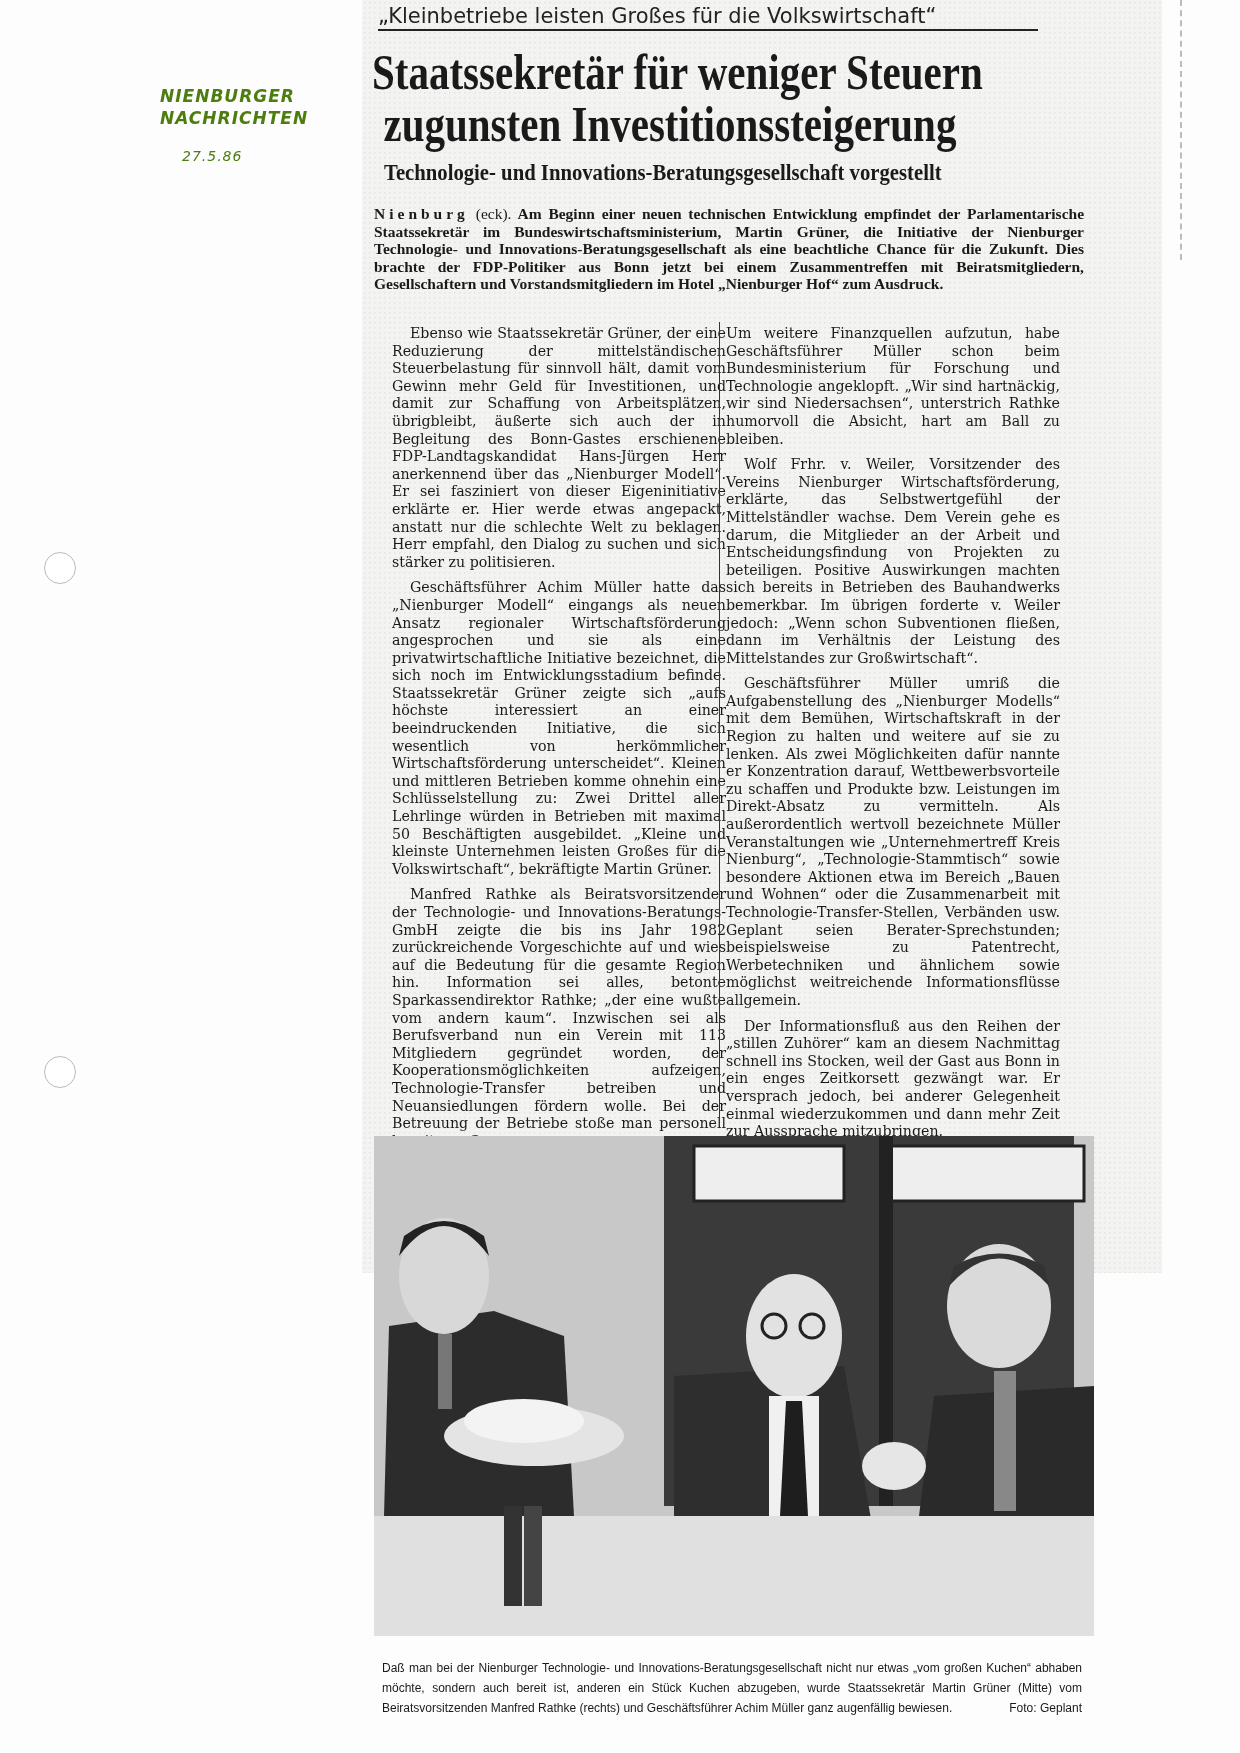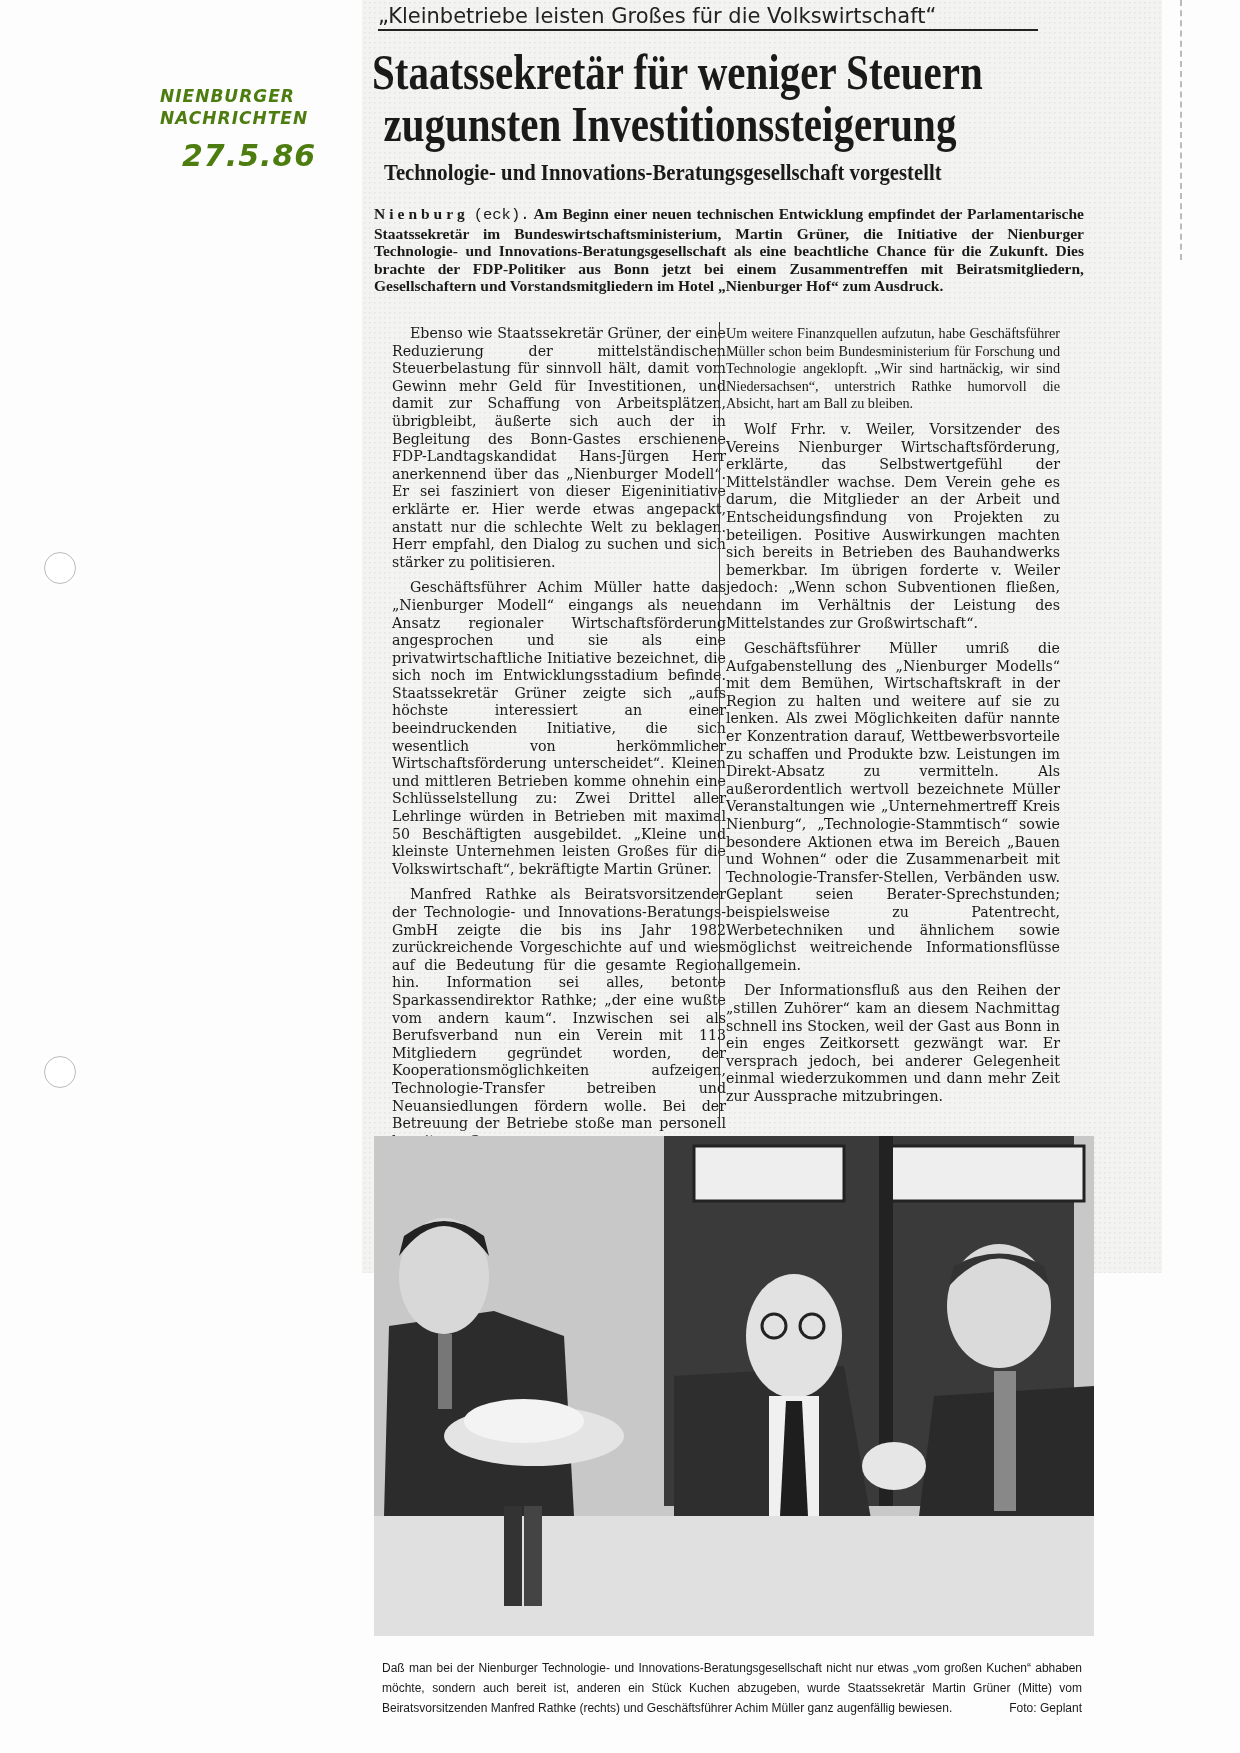--- a/index.html
+++ b/index.html
@@ -5,21 +5,21 @@
   html, body { margin: 0; padding: 0; }
   body {
     width: 1240px; height: 1753px; background: #fdfdfd; position: relative; overflow: hidden;
     font-family: "DejaVu Serif", serif; color: #1a1a1a;
   }
   .handnote {
     position: absolute; left: 160px; top: 85px; width: 150px;
     font-family: "DejaVu Sans", sans-serif; font-style: italic; font-weight: bold;
     color: #4d7c0f; font-size: 17px; line-height: 22px; letter-spacing: 1px;
   }
-  .handnote .date { margin-top: 16px; margin-left: 22px; font-size: 30px; font-weight: bold; }
+  .handnote .date { margin-top: 16px; margin-left: 22px; font-size: 14px; font-weight: normal; }
   .clip {
     position: absolute; left: 362px; top: 0; width: 800px; height: 1273px;
     background: #f3f3f1;
     background-image: radial-gradient(rgba(0,0,0,0.05) 1px, transparent 1px);
     background-size: 5px 5px;
   }
   .kicker {
     position: absolute; left: 16px; top: 4px; width: 660px;
     font-family: "DejaVu Sans", sans-serif; font-size: 21px; color: #222;
     border-bottom: 2px solid #222; padding-bottom: 1px; white-space: nowrap;
@@ -34,21 +34,21 @@
     position: absolute; left: 22px; top: 160px;
     font-family: "Liberation Serif", serif; font-weight: bold;
     font-size: 23px; transform: scaleX(0.9); transform-origin: left top; white-space: nowrap;
   }
   .lead {
     position: absolute; left: 12px; top: 205px; width: 710px;
     font-family: "Liberation Serif", serif; font-weight: bold; font-size: 15.5px; line-height: 17.5px;
     text-align: justify;
   }
   .lead .place { letter-spacing: 4px; }
-  .lead .agency { font-weight: normal; font-family: Liberation Mono, monospace; }
+  .lead .agency { font-weight: normal; }
   .col {
     position: absolute; top: 325px; width: 334px;
     font-family: "DejaVu Serif", serif; font-size: 14.2px; line-height: 17.6px;
     text-align: justify; hyphens: manual;
   }
   .col p { margin: 0 0 8px 0; text-indent: 18px; }
   .col-left { left: 30px; }
   .col-right { left: 364px; }
   .col-divider { position: absolute; left: 357px; top: 322px; width: 1px; height: 795px; background: #333; }
   .photo {
@@ -93,21 +93,21 @@
 
   <div class="col col-left">
     <p>Ebenso wie Staatssekretär Grüner, der eine Reduzierung der mittelständischen Steuerbelastung für sinnvoll hält, damit vom Gewinn mehr Geld für Investitionen, und damit zur Schaffung von Arbeitsplätzen, übrigbleibt, äußerte sich auch der in Begleitung des Bonn-Gastes erschienene FDP-Landtagskandidat Hans-Jürgen Herr anerkennend über das „Nienburger Modell“. Er sei fasziniert von dieser Eigeninitiative erklärte er. Hier werde etwas angepackt, anstatt nur die schlechte Welt zu beklagen. Herr empfahl, den Dialog zu suchen und sich stärker zu politisieren.</p>
     <p>Geschäftsführer Achim Müller hatte das „Nienburger Modell“ eingangs als neuen Ansatz regionaler Wirtschaftsförderung angesprochen und sie als eine privatwirtschaftliche Initiative bezeichnet, die sich noch im Entwicklungsstadium befinde. Staatssekretär Grüner zeigte sich „aufs höchste interessiert an einer beeindruckenden Initiative, die sich wesentlich von herkömmlicher Wirtschaftsförderung unterscheidet“. Kleinen und mittleren Betrieben komme ohnehin eine Schlüsselstellung zu: Zwei Drittel aller Lehrlinge würden in Betrieben mit maximal 50 Beschäftigten ausgebildet. „Kleine und kleinste Unternehmen leisten Großes für die Volkswirtschaft“, bekräftigte Martin Grüner.</p>
     <p>Manfred Rathke als Beiratsvorsitzender der Technologie- und Innovations-Beratungs-GmbH zeigte die bis ins Jahr 1982 zurückreichende Vorgeschichte auf und wies auf die Bedeutung für die gesamte Region hin. Information sei alles, betonte Sparkassendirektor Rathke; „der eine wußte vom andern kaum“. Inzwischen sei als Berufsverband nun ein Verein mit 113 Mitgliedern gegründet worden, der Kooperationsmöglichkeiten aufzeigen, Technologie-Transfer betreiben und Neuansiedlungen fördern wolle. Bei der Betreuung der Betriebe stoße man personell bereits an Grenzen.</p>
   </div>
 
   <div class="col-divider"></div>
 
   <div class="col col-right">
-    <p style="text-indent:0;font-family:Liberation Serif, serif;">Um weitere Finanzquellen aufzutun, habe Geschäftsführer Müller schon beim Bundesministerium für Forschung und Technologie angeklopft. „Wir sind hartnäckig, wir sind Niedersachsen“, unterstrich Rathke humorvoll die Absicht, hart am Ball zu bleiben.</p>
+    <p style="text-indent:0;">Um weitere Finanzquellen aufzutun, habe Geschäftsführer Müller schon beim Bundesministerium für Forschung und Technologie angeklopft. „Wir sind hartnäckig, wir sind Niedersachsen“, unterstrich Rathke humorvoll die Absicht, hart am Ball zu bleiben.</p>
     <p>Wolf Frhr. v. Weiler, Vorsitzender des Vereins Nienburger Wirtschaftsförderung, erklärte, das Selbstwertgefühl der Mittelständler wachse. Dem Verein gehe es darum, die Mitglieder an der Arbeit und Entscheidungsfindung von Projekten zu beteiligen. Positive Auswirkungen machten sich bereits in Betrieben des Bauhandwerks bemerkbar. Im übrigen forderte v. Weiler jedoch: „Wenn schon Subventionen fließen, dann im Verhältnis der Leistung des Mittelstandes zur Großwirtschaft“.</p>
     <p>Geschäftsführer Müller umriß die Aufgabenstellung des „Nienburger Modells“ mit dem Bemühen, Wirtschaftskraft in der Region zu halten und weitere auf sie zu lenken. Als zwei Möglichkeiten dafür nannte er Konzentration darauf, Wettbewerbsvorteile zu schaffen und Produkte bzw. Leistungen im Direkt-Absatz zu vermitteln. Als außerordentlich wertvoll bezeichnete Müller Veranstaltungen wie „Unternehmertreff Kreis Nienburg“, „Technologie-Stammtisch“ sowie besondere Aktionen etwa im Bereich „Bauen und Wohnen“ oder die Zusammenarbeit mit Technologie-Transfer-Stellen, Verbänden usw. Geplant seien Berater-Sprechstunden; beispielsweise zu Patentrecht, Werbetechniken und ähnlichem sowie möglichst weitreichende Informationsflüsse allgemein.</p>
     <p>Der Informationsfluß aus den Reihen der „stillen Zuhörer“ kam an diesem Nachmittag schnell ins Stocken, weil der Gast aus Bonn in ein enges Zeitkorsett gezwängt war. Er versprach jedoch, bei anderer Gelegenheit einmal wiederzukommen und dann mehr Zeit zur Aussprache mitzubringen.</p>
   </div>
 
   <div class="photo" title="Drei Männer am Tisch mit Kuchen">
     <svg width="720" height="500" viewBox="0 0 720 500">
       <rect x="0" y="0" width="720" height="500" fill="#c8c8c8"></rect>
       <rect x="290" y="0" width="410" height="370" fill="#3a3a3a"></rect>
       <rect x="320" y="10" width="150" height="55" fill="#eee" stroke="#222" stroke-width="3"></rect>

